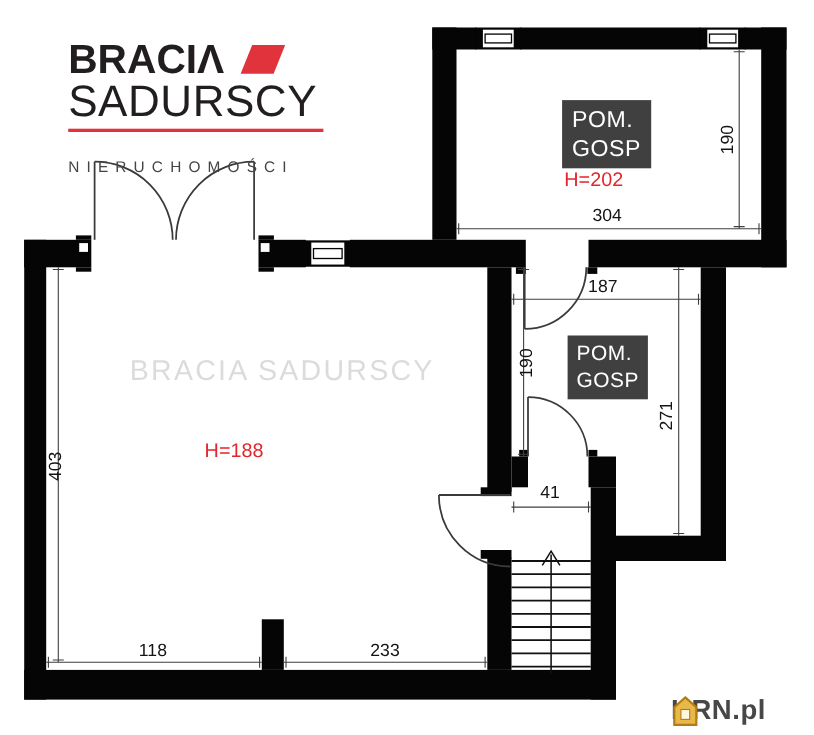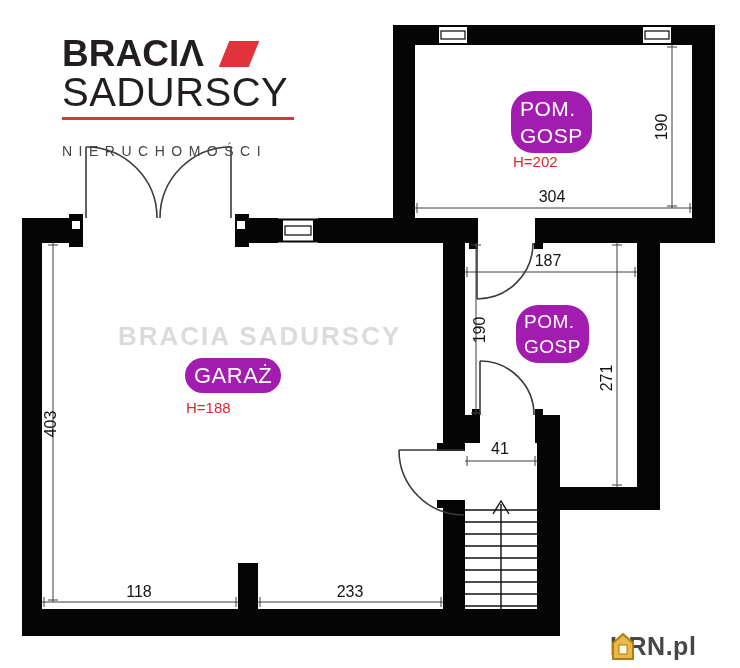--- a/index.html
+++ b/index.html
@@ -9,30 +9,30 @@
 
   
   .brand{position:absolute;left:62px;top:36px;color:#221e1f;}
   .brand-top{display:flex;align-items:center;font-weight:bold;font-size:37px;line-height:36px;letter-spacing:0px;gap:12px;}
   .brand-slab{display:inline-block;width:30px;height:26px;background:#e0333c;transform:skewX(-22deg);margin-left:8px;}
   .brand-bottom{font-weight:normal;font-size:40px;line-height:40px;letter-spacing:0.5px;}
   .brand-rule{width:232px;height:3px;background:#e0333c;margin-top:5px;}
   .brand-tagline{margin-top:23px;font-size:14px;letter-spacing:6.5px;color:#474345;}
 
   
-  .watermark{position:absolute;left:118px;top:321px;font-size:26px;font-weight:bold;
+  .watermark{position:absolute;left:118px;top:321px;font-size:26px;font-weight:normal;
              letter-spacing:2px;color:rgba(189,189,189,0.55);white-space:nowrap;}
 
   
-  .patch{position:absolute;background:#a21caf;color:#ffffff;padding:4px 9px;
-         font-size:21px;line-height:27px;letter-spacing:0.5px;border-radius:22px;}
+  .patch{position:absolute;background:#404040;color:#ffffff;padding:4px 9px;
+         font-size:21px;line-height:27px;letter-spacing:0.5px;}
   .patch-garage{left:185px;top:358px;font-size:22px;}
   .patch-ut{left:511px;top:91px;}
   .patch-um{left:516px;top:305px;font-size:19px;line-height:25px;padding:4px 8px;}
-  .hlabel{position:absolute;color:#e2262c;font-size:15px;font-weight:500;}
+  .hlabel{position:absolute;color:#e2262c;font-size:18px;font-weight:500;}
   .h-garage{left:186px;top:399px;}
   .h-ut{left:513px;top:153px;}
 
   
   .dim{position:absolute;width:44px;height:18px;display:flex;align-items:center;justify-content:center;
        font-size:16px;color:#141414;white-space:nowrap;}
   .rot{transform:rotate(-90deg);}
 
   
   .krn{position:absolute;left:610px;top:632px;display:flex;align-items:center;gap:3px;}
@@ -155,21 +155,20 @@
   <div class="brand">
     <div class="brand-top">
       <span>BRACIΛ</span>
       <span class="brand-slab"></span>
     </div>
     <div class="brand-bottom">SADURSCY</div>
     <div class="brand-rule"></div>
     <div class="brand-tagline">NIERUCHOMOŚCI</div>
   </div>
 
-  <div class="patch patch-garage">GARAŻ</div>
   <div class="hlabel h-garage">H=188</div>
 
   <div class="patch patch-ut">
     <div>POM.</div>
     <div>GOSP</div>
   </div>
   <div class="hlabel h-ut">H=202</div>
 
   <div class="patch patch-um">
     <div>POM.</div>

